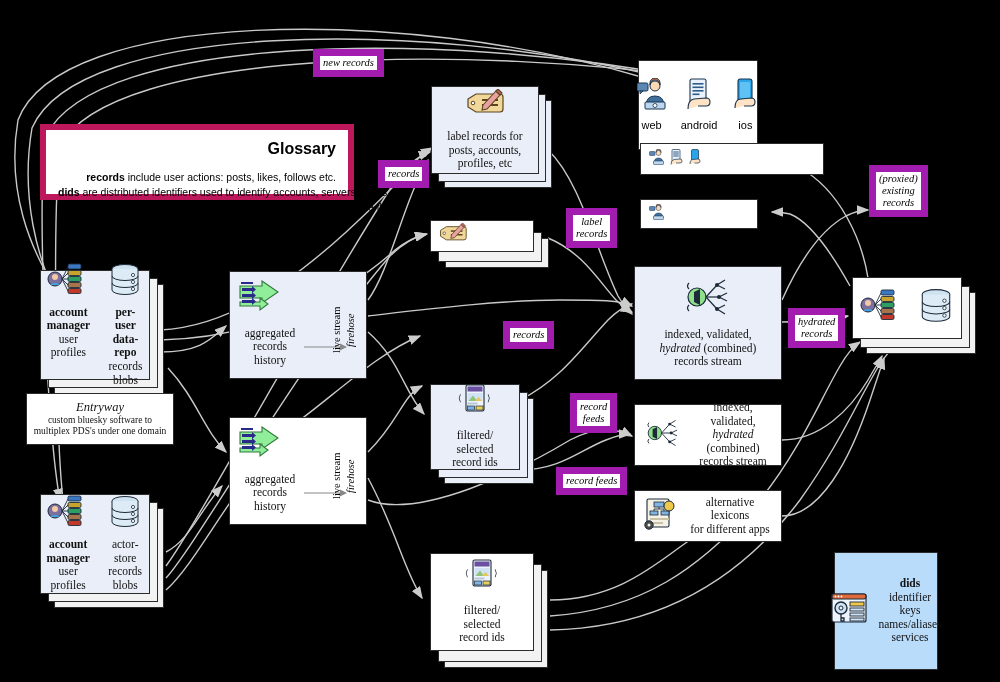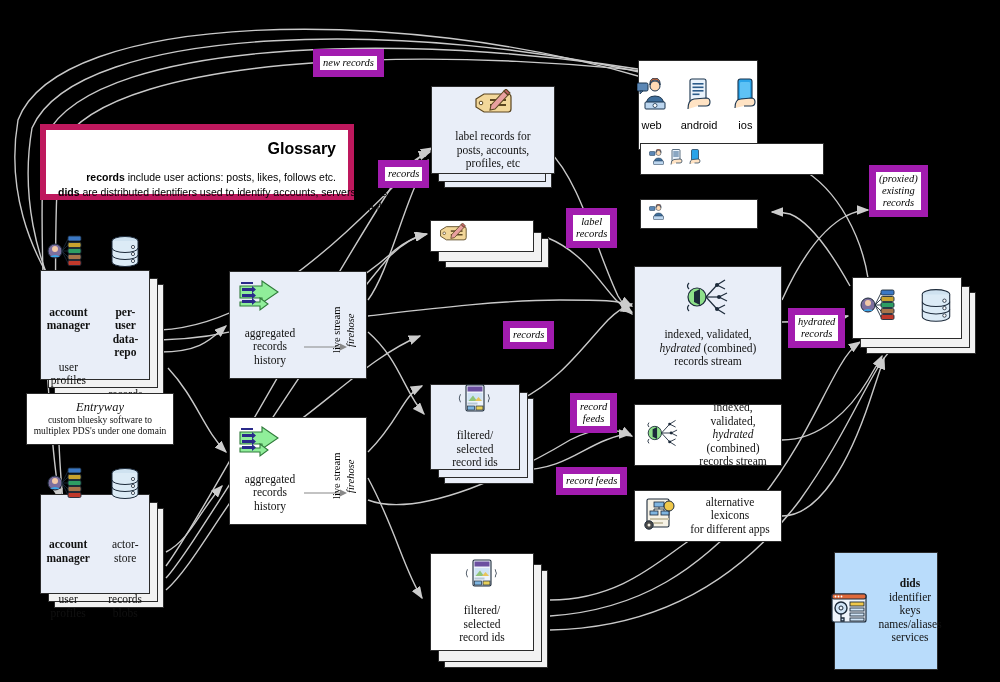--- a/index.html
+++ b/index.html
@@ -39,21 +39,21 @@
 
   
   .clientrow{display:flex;flex-direction:row;align-items:flex-end;justify-content:center;gap:14px;}
   .client{display:flex;flex-direction:column;align-items:center;gap:3px;}
   .client .clabel{font-family:"Liberation Sans",sans-serif;font-size:11px;}
 
   .iconwrap{display:block;}
   .rowbox{position:absolute;background:#fff;border:1px solid #2b2b2b;box-sizing:border-box;
           display:flex;align-items:center;padding-left:8px;gap:3px;}
   .sidebyside{display:flex;flex-direction:row;align-items:center;gap:14px;justify-content:center;}
-  .col{display:flex;flex-direction:column;align-items:center;gap:28px;}
+  .col{display:flex;flex-direction:column;align-items:center;}
   .withicon{display:flex;flex-direction:row;align-items:center;gap:10px;padding:0 8px;}
 </style>
 </head>
 <body>
 
 <div id="canvas">
 
   <svg class="edges" viewBox="0 0 1000 682">
     <defs>
       <marker id="ah" markerWidth="9" markerHeight="7" refX="8" refY="3.5" orient="auto">
@@ -350,21 +350,21 @@
         <path d="M2,6 L38,6" stroke="#888" stroke-width="1.2"></path>
         <polygon points="38,2.5 45,6 38,9.5" fill="#888"></polygon>
       </svg>
     </div>
     <div class="vtext" style="right:22px;top:18px;height:80px;">live stream</div>
     <div class="vtext fire" style="right:8px;top:18px;height:80px;font-style:italic;">firehose</div>
   </div>
 
   <div class="stackshadow blue" style="left:444px;top:100px;width:108px;height:88px;"></div>
   <div class="stackshadow blue" style="left:438px;top:94px;width:108px;height:88px;"></div>
-  <div class="node blue" style="left:431px;top:86px;width:124px;height:88px;padding:0;">
+  <div class="node blue" style="left:431px;top:86px;width:108px;height:88px;padding:0;">
     <span class="iconwrap">
       <svg width="42" height="30" viewBox="0 0 42 30">
         <path d="M4,10 L12,5 L36,5 a3,3 0 0 1 3,3 L39,20 a3,3 0 0 1 -3,3 L12,23 L4,18 Z" fill="#f2d79a" stroke="#5a4520" stroke-width="1.2"></path>
         <circle cx="9" cy="14" r="1.8" fill="#fff" stroke="#5a4520" stroke-width="1"></circle>
         <rect x="18" y="10" width="16" height="2" fill="#5a4520"></rect>
         <rect x="18" y="15" width="16" height="2" fill="#5a4520"></rect>
         <path d="M19,16 L32,2 L36,6 L23,20 L18,21 Z" fill="#e8a0a0" stroke="#5a4520" stroke-width="1.1"></path>
         <path d="M32,2 L36,6 L38,4 L34,0 Z" fill="#c9626b" stroke="#5a4520" stroke-width="1.1"></path>
       </svg>
     </span>

